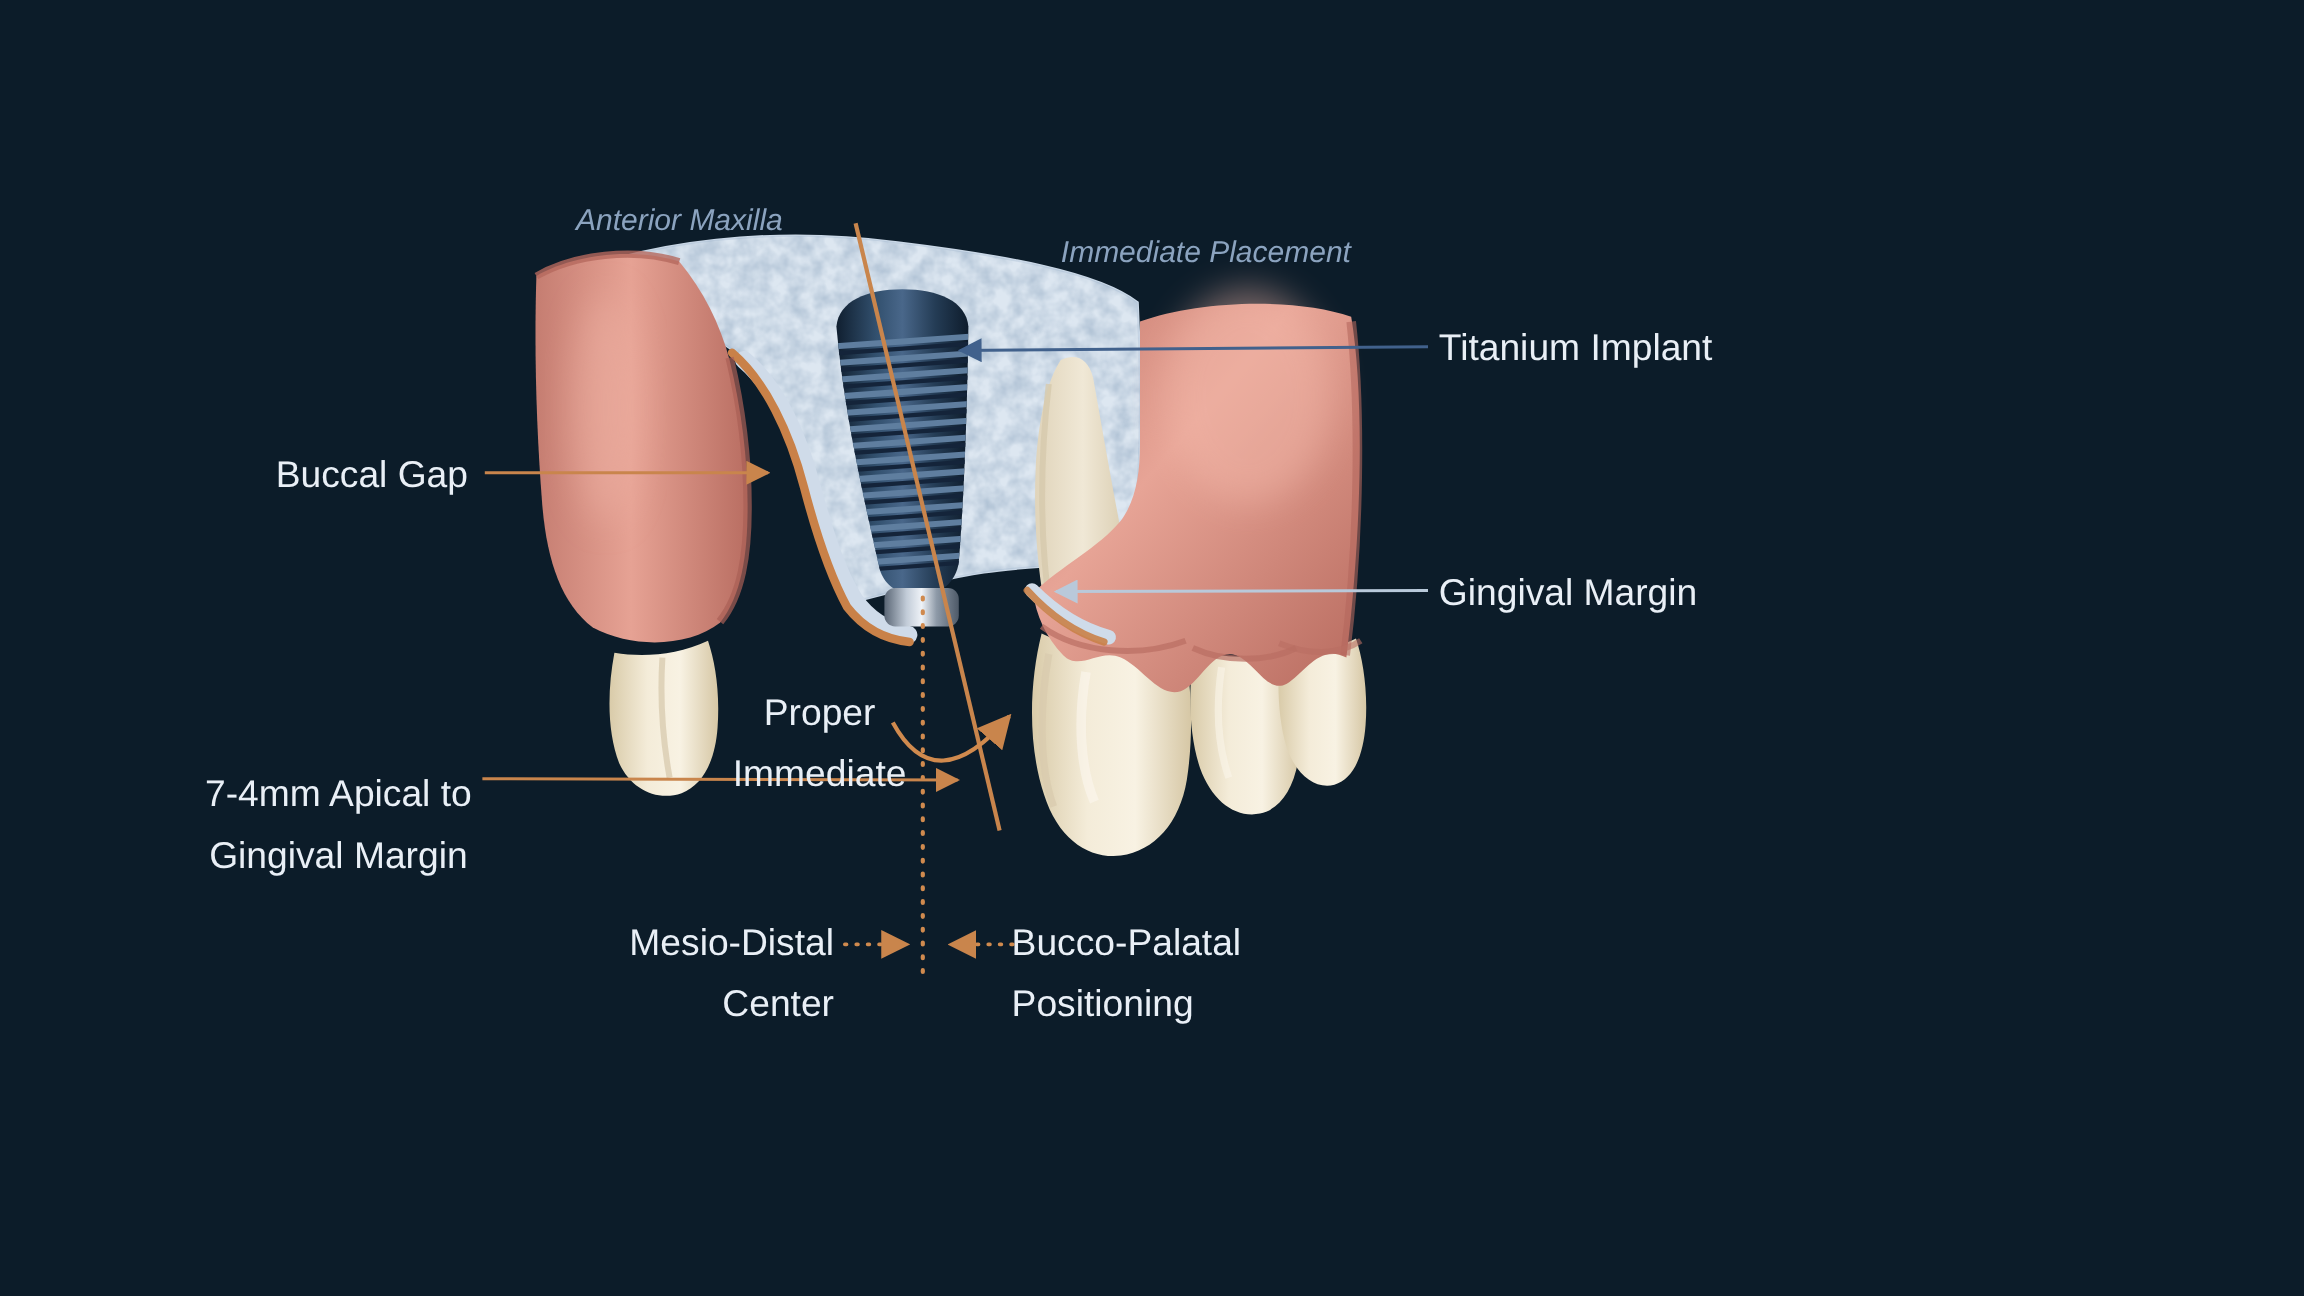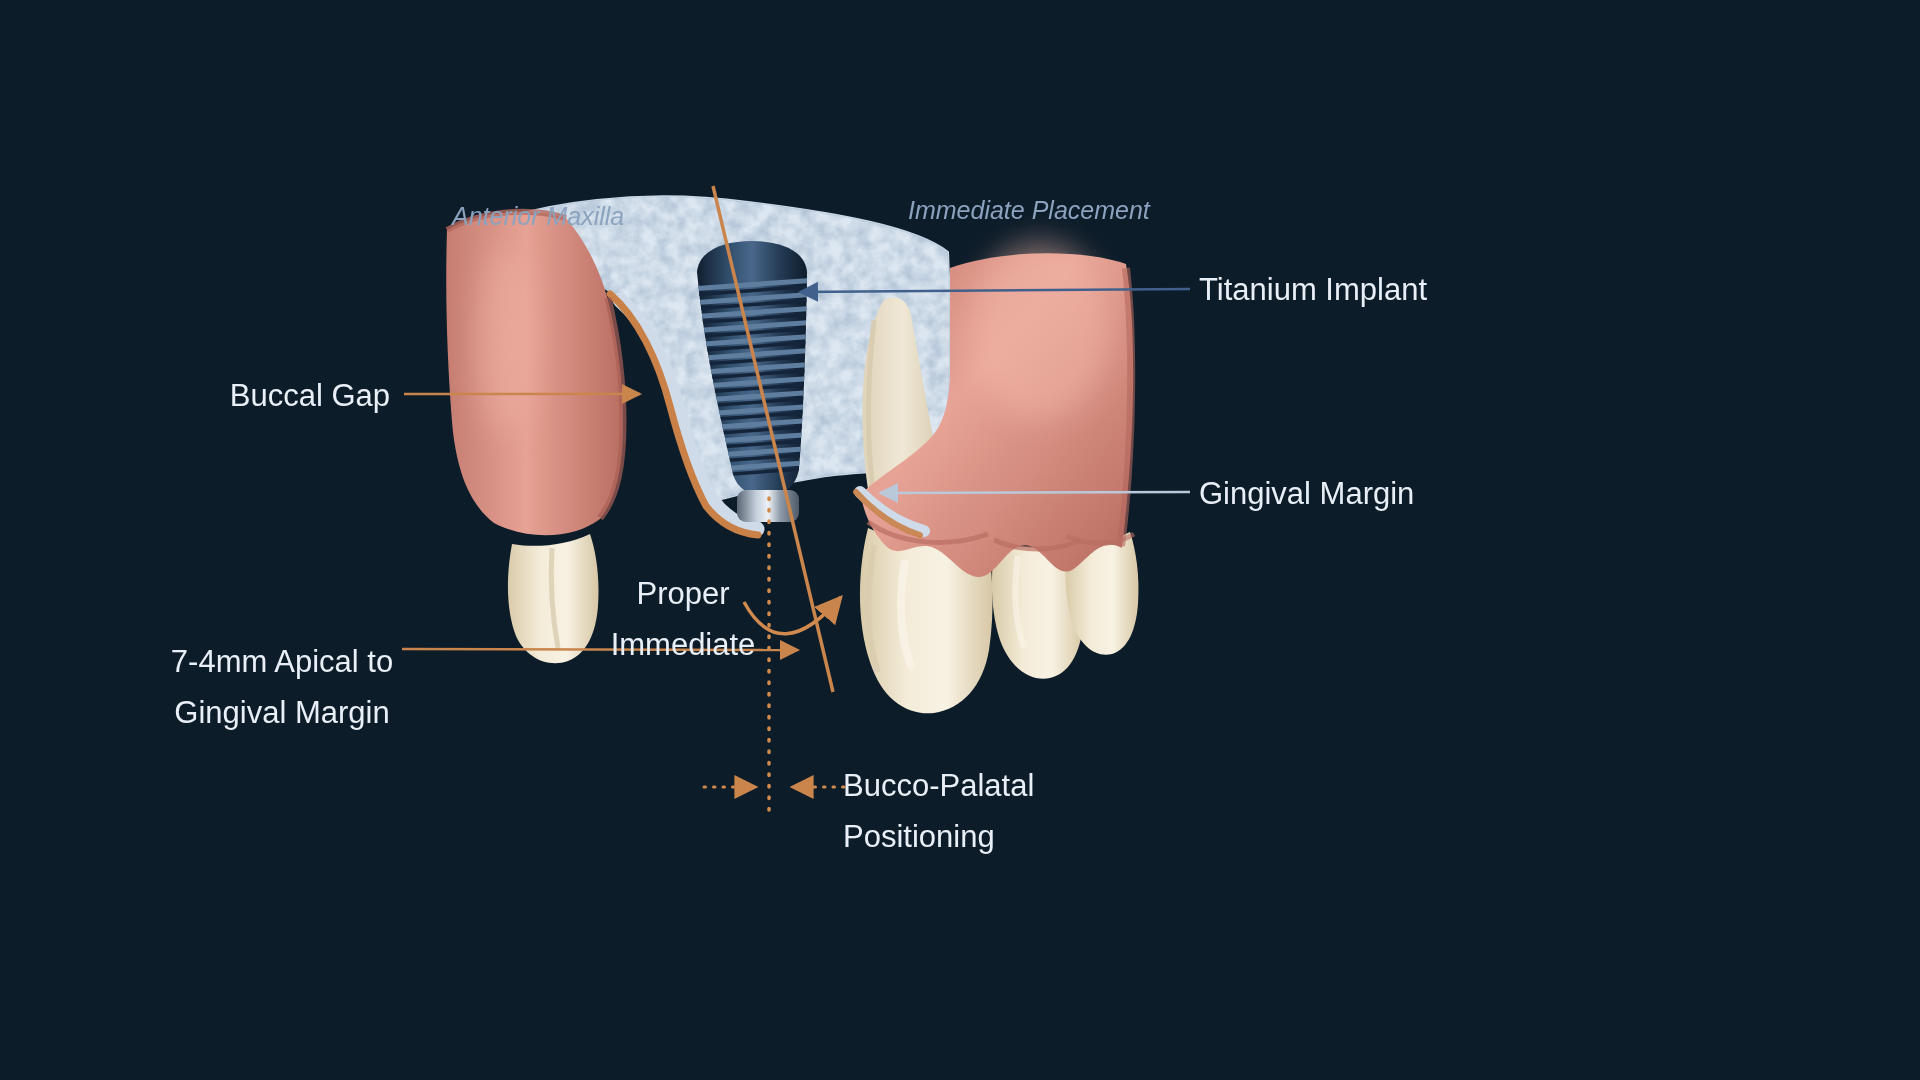--- a/index.html
+++ b/index.html
@@ -171,38 +171,42 @@
   </g>
   <g>
     <path d="M 704,787 L 756,787" stroke="#d08a4e" stroke-width="3" fill="none" stroke-dasharray="1.5 8" stroke-linecap="round" marker-end="url(#mOrange)"></path>
   </g>
   <g>
     <path d="M 844,787 L 792,787" stroke="#d08a4e" stroke-width="3" fill="none" stroke-dasharray="1.5 8" stroke-linecap="round" marker-end="url(#mOrange)"></path>
   </g>
 </svg>
 
 
-<div class="ctx" style="left:452px;top:170px;margin-top:32px;">Anterior Maxilla</div>
-<div class="ctx" style="left:884px;top:196px;margin-left:24px;">Immediate Placement</div>
+<div class="ctx" style="left:480px;top:170px;">Anterior Maxilla</div>
+<div class="ctx" style="left:884px;top:196px;">Immediate Placement</div>
 
 <div class="lbl" style="left:1199px;top:272px;">Titanium Implant</div>
 
 <div class="lbl right" style="left:180px;top:378px;width:210px;">Buccal Gap</div>
 
 <div class="lbl" style="left:1199px;top:476px;">Gingival Margin</div>
 
 <div class="lbl center" style="left:683px;top:560px;">
   <span class="ln">Proper</span>
   <span class="ln">Immediate</span>
 </div>
 
 <div class="lbl center" style="left:282px;top:628px;">
   <span class="ln">7-4mm Apical to</span>
   <span class="ln">Gingival Margin</span>
 </div>
 
+<div class="lbl right" style="left:495px;top:752px;width:200px;">
+  <span class="ln">Mesio-Distal</span>
+  <span class="ln">Center</span>
+</div>
 
 <div class="lbl" style="left:843px;top:752px;">
   <span class="ln">Bucco-Palatal</span>
   <span class="ln">Positioning</span>
 </div>
 
 </div>
 
 </body></html>

